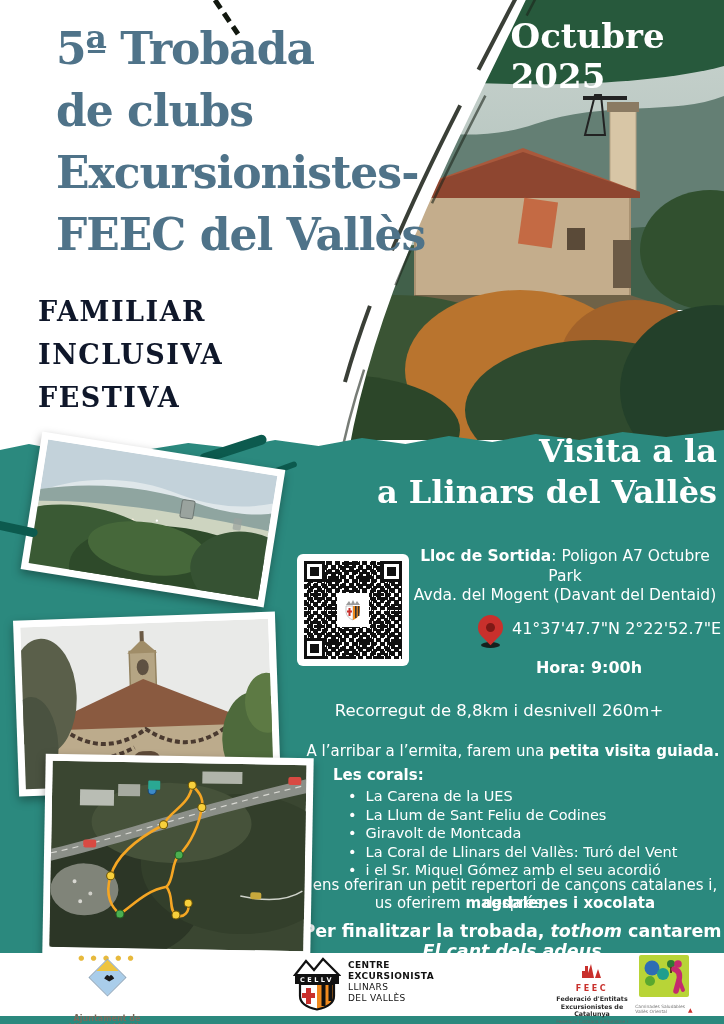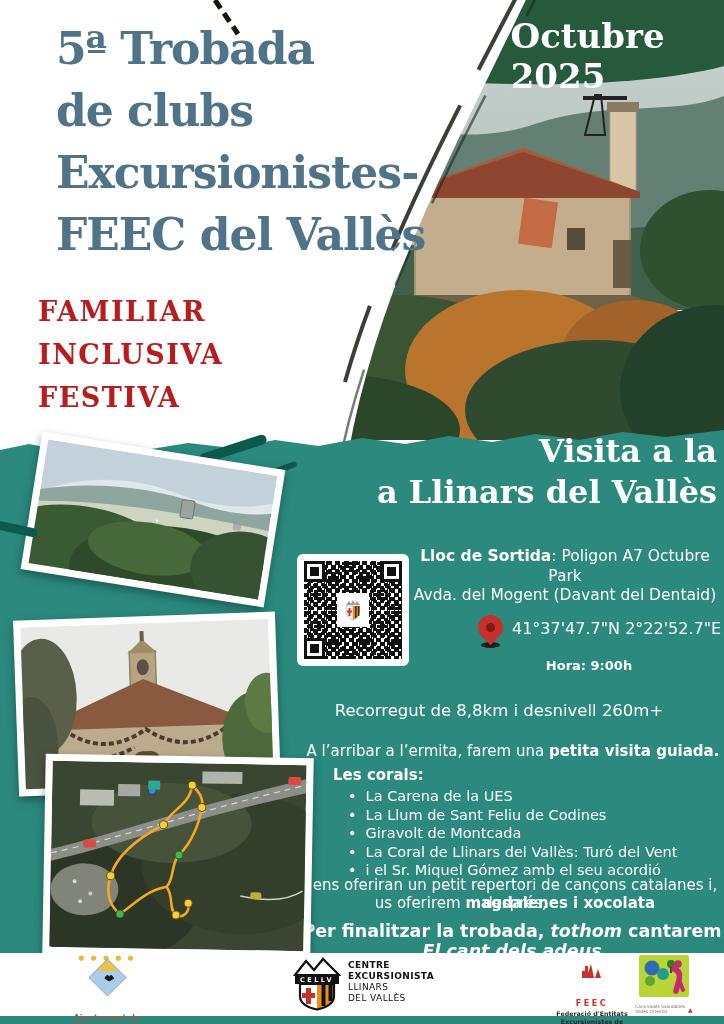--- a/index.html
+++ b/index.html
@@ -4,21 +4,21 @@
 <style>
   html,body{margin:0;padding:0;background:#666;}
   .poster{position:relative;width:724px;height:1024px;background:#fff;overflow:hidden;
           font-family:"DejaVu Sans",sans-serif;margin:0 auto;}
   .abs{position:absolute;}
 
   
   .title{left:16px;top:18px;width:395px;color:#4f7389;
          font-family:"DejaVu Serif",serif;font-weight:700;font-size:44px;line-height:62px;
          letter-spacing:-1px;z-index:4;margin-left:40px;}
-  .attrs{left:38px;top:290px;color:#b91c1c;font-family:"DejaVu Serif",serif;font-weight:700;
+  .attrs{left:38px;top:290px;color:#0f172a;font-family:"DejaVu Serif",serif;font-weight:700;
          font-size:27px;line-height:43px;letter-spacing:1.5px;z-index:4;}
 
   
   .banner-svg{left:295px;top:0;z-index:2;}
   .banner-date{left:402px;top:16px;width:312px;text-align:center;color:#fff;
                font-family:"DejaVu Serif",serif;font-weight:700;font-size:34px;z-index:3;}
 
   
   .hermitage{left:285px;top:40px;z-index:1;}
 
@@ -35,21 +35,21 @@
   
   .visit{left:305px;top:431px;width:412px;text-align:right;padding-right:15px;color:#fff;
          font-family:"DejaVu Serif",serif;font-weight:700;z-index:6;}
   .visit .v1{font-size:32px;line-height:41px;}
   .visit .v2{font-size:28px;line-height:37px;letter-spacing:.5px;}
   .visit .v3{font-size:32px;line-height:41px;}
 
   .wtxt{color:#fff;z-index:6;}
   .lloc{left:412px;top:547px;width:306px;text-align:center;font-size:15.5px;line-height:19.5px;}
   .coords{left:512px;top:619px;font-size:16px;}
-  .hora{left:489px;top:658px;width:200px;text-align:center;font-weight:700;font-size:13px;}
+  .hora{left:489px;top:658px;width:200px;text-align:center;font-weight:700;font-size:16px;}
   .recorregut{left:294px;top:701px;width:410px;text-align:center;font-size:16.5px;}
   .arrival{left:303px;top:742px;width:420px;text-align:center;font-size:15px;}
   .corals-label{left:333px;top:766px;font-weight:700;font-size:15px;}
   .corals{left:348px;top:787px;font-size:14.5px;line-height:18.5px;}
   .coral::before{content:"•";margin-right:9px;}
   .offer1{left:303px;top:876px;width:424px;text-align:center;font-size:15px;}
   .offer2{left:303px;top:894px;width:424px;text-align:center;font-size:15px;}
   .final{left:300px;top:921px;width:424px;text-align:center;font-weight:700;font-size:17.5px;}
 
   
@@ -82,21 +82,21 @@
   .logo{position:absolute;text-align:center;}
   .aju{left:52px;top:2px;width:110px;}
   .aju-crown{height:7px;letter-spacing:2px;color:#e7b93c;font-size:7px;line-height:7px;}
   .aju-diamond{width:25px;height:25px;margin:2px auto 0;transform:rotate(45deg);
      background:linear-gradient(315deg,#a9cdea 0 68%,#eec43f 68% 100%);border:1px solid #90a8bd;position:relative;}
   .aju-text{margin-top:23px;font-size:8px;line-height:9px;font-weight:700;color:#7a6a5c;}
   .cellv{left:293px;top:4px;display:flex;gap:7px;text-align:left;}
   .cellv-text{padding-top:3px;font-size:9px;line-height:11px;color:#111;letter-spacing:.4px;}
   .cellv-text .b{font-weight:700;}
   .feec{left:548px;top:8px;width:88px;}
-  .feec-acr{font-size:8px;font-weight:700;color:#c9302c;letter-spacing:2.5px;margin-top:16px;}
+  .feec-acr{font-size:8px;font-weight:700;color:#c9302c;letter-spacing:2.5px;margin-top:1px;}
   .feec-n{font-size:6.3px;line-height:7.5px;font-weight:700;color:#2a2a2a;margin-top:2px;}
   .feec-s{font-size:4.4px;color:#666;margin-top:1px;}
   .cami{left:633px;top:2px;width:62px;}
   .cami-cap{display:flex;align-items:center;justify-content:center;gap:3px;margin-top:3px;}
   .cami-cap-t{font-size:4.4px;line-height:5px;color:#777;text-align:left;}
   .cami-red{color:#c9302c;font-size:6px;font-weight:700;}
 </style>
 </head>
 <body>
 

